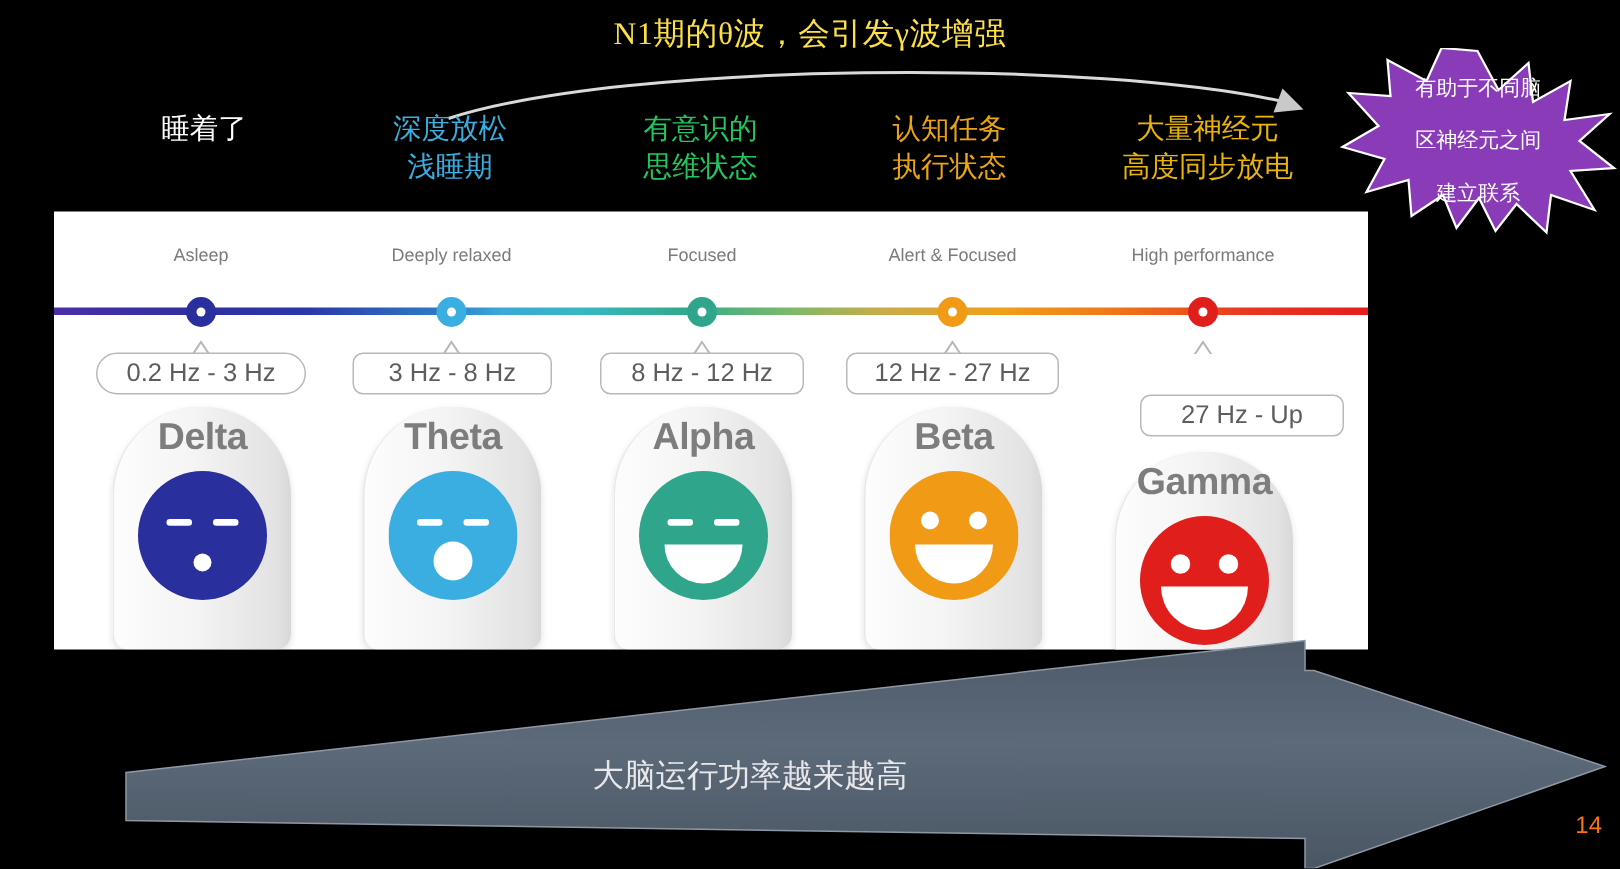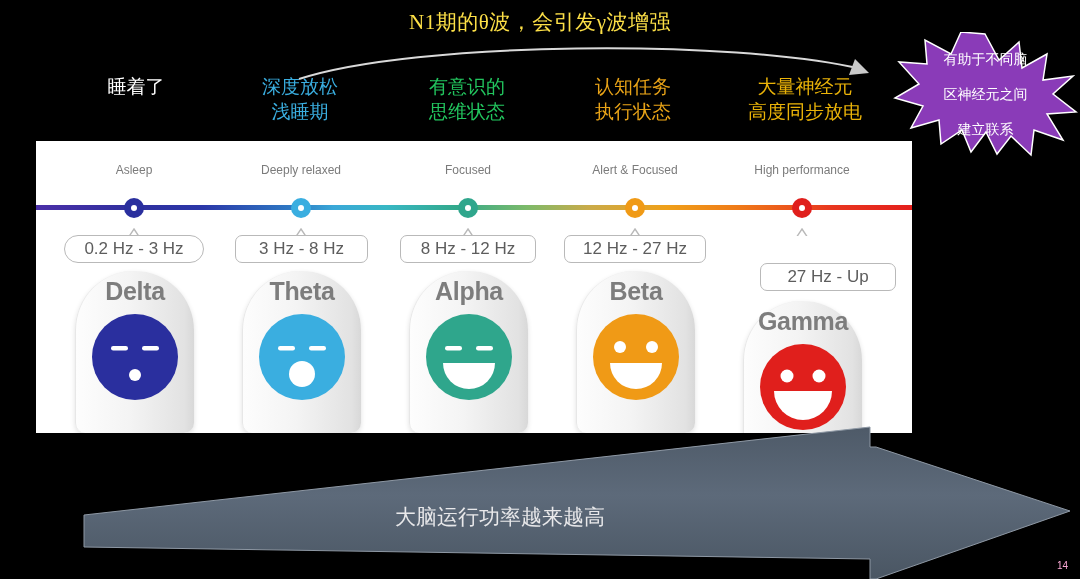--- a/index.html
+++ b/index.html
@@ -213,23 +213,23 @@
     color: #e8e8ea;
     font-family: "Liberation Serif", serif;
     font-size: 21px;
     white-space: nowrap;
   }
 
   
   .page-num {
     position: absolute;
     right: 12px;
-    bottom: 8px;
-    color: #f9a8d4;
-    font-size: 10px;
+    bottom: 19px;
+    color: #f97316;
+    font-size: 16px;
   }
 </style>
 </head>
 <body>
 
 <div class="slide-title">N1期的θ波，会引发γ波增强</div>
 
 <div class="curve-arrow">
   <svg width="580" height="48" viewBox="0 0 580 48">
     <path d="M4,46 C120,8 440,6 566,36" stroke="#d9d9d9" stroke-width="2" fill="none"></path>

